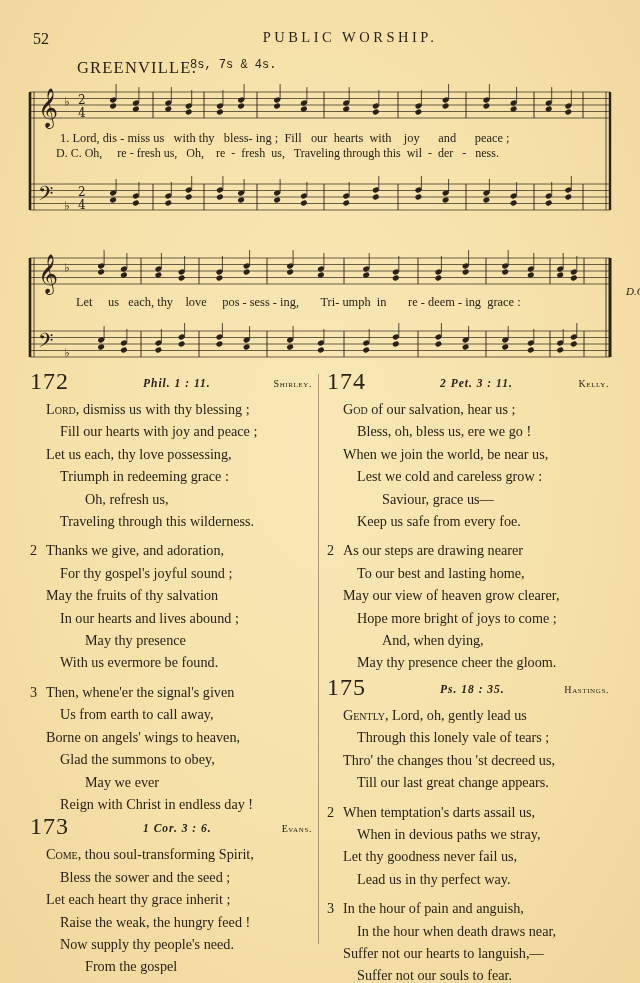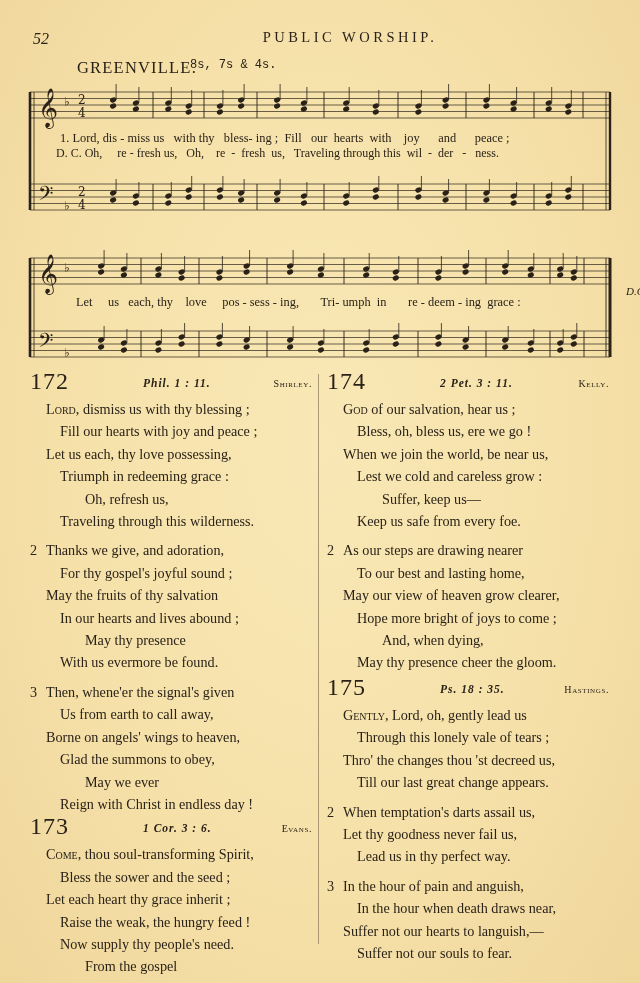--- a/index.html
+++ b/index.html
@@ -5,21 +5,21 @@
   html, body { margin:0; padding:0; }
   body {
     width:640px; height:983px; overflow:hidden;
     background:#f6e3ad;
     background-image: radial-gradient(ellipse at 50% 45%, #f9e8b6 0%, #f5e0a8 60%, #efd69b 100%);
     font-family:"Liberation Serif", "DejaVu Serif", serif;
     color:#2a2218;
     position:relative;
   }
   .abs { position:absolute; }
-  .page-num { left:33px; top:30px; font-size:16px;font-style:italic; }
+  .page-num { left:33px; top:30px; font-size:16px; }
   .running-head { left:0; width:636px; text-align:center; top:29px; font-size:14.5px; letter-spacing:3.5px; padding-left:64px; box-sizing:border-box; }
   .tune-title { left:77px; top:58px; font-size:16.5px; letter-spacing:1.2px; }
   .tune-meter { left:190px; top:58px; font-size:12px;font-family:Liberation Mono, monospace; }
 
   
   .system { position:absolute; left:26px; width:586px; }
   .system svg { position:absolute; left:0; top:0; }
   .lyric-line { position:absolute; font-size:12.4px; white-space:pre; }
   .dc-mark { position:absolute; font-size:11px; font-style:italic;margin-left:46px; }
 
@@ -388,21 +388,21 @@
       <div class="hymn-head">
         <span class="hymn-number">174</span>
         <span class="hymn-ref">2 Pet. 3 : 11.</span>
         <span class="hymn-tune">Kelly.</span>
       </div>
       <div class="stanza">
         <div class="line i0"><span class="sc">God</span><span> of  our salvation, hear us ;</span></div>
         <div class="line i1"><span>Bless, oh, bless us, ere we go !</span></div>
         <div class="line i0"><span>When we  join the world, be near us,</span></div>
         <div class="line i1"><span>Lest we cold and careless grow :</span></div>
-        <div class="line i2"><span>Suffer, keep us—</span></div>
+        <div class="line i2"><span>Saviour, grace us—</span></div>
         <div class="line i1"><span>Keep us safe from every foe.</span></div>
       </div>
       <div class="gap"></div>
       <div class="stanza">
         <div class="line i0"><span class="snum">2</span><span>As our steps are drawing nearer</span></div>
         <div class="line i1"><span>To our best and lasting home,</span></div>
         <div class="line i0"><span>May our view of  heaven grow clearer,</span></div>
         <div class="line i1"><span>Hope more bright of joys to come ;</span></div>
         <div class="line i2"><span>And, when dying,</span></div>
         <div class="line i1"><span>May thy presence cheer the gloom.</span></div>
@@ -416,20 +416,21 @@
       </div>
       <div class="stanza">
         <div class="line i0"><span class="sc">Gently</span><span>, Lord, oh, gently lead us</span></div>
         <div class="line i1"><span>Through this lonely vale of tears ;</span></div>
         <div class="line i0"><span>Thro' the changes thou 'st decreed us,</span></div>
         <div class="line i1"><span>Till our last great change appears.</span></div>
       </div>
       <div class="gap"></div>
       <div class="stanza">
         <div class="line i0"><span class="snum">2</span><span>When temptation's darts assail us,</span></div>
+        <div class="line i1"><span>When in devious paths we stray,</span></div>
         <div class="line i0"><span>Let thy goodness never fail us,</span></div>
         <div class="line i1"><span>Lead us in thy perfect way.</span></div>
       </div>
       <div class="gap"></div>
       <div class="stanza">
         <div class="line i0"><span class="snum">3</span><span>In the hour of  pain and anguish,</span></div>
         <div class="line i1"><span>In the hour when death draws near,</span></div>
         <div class="line i0"><span>Suffer not our hearts to languish,—</span></div>
         <div class="line i1"><span>Suffer not our souls to fear.</span></div>
       </div>

